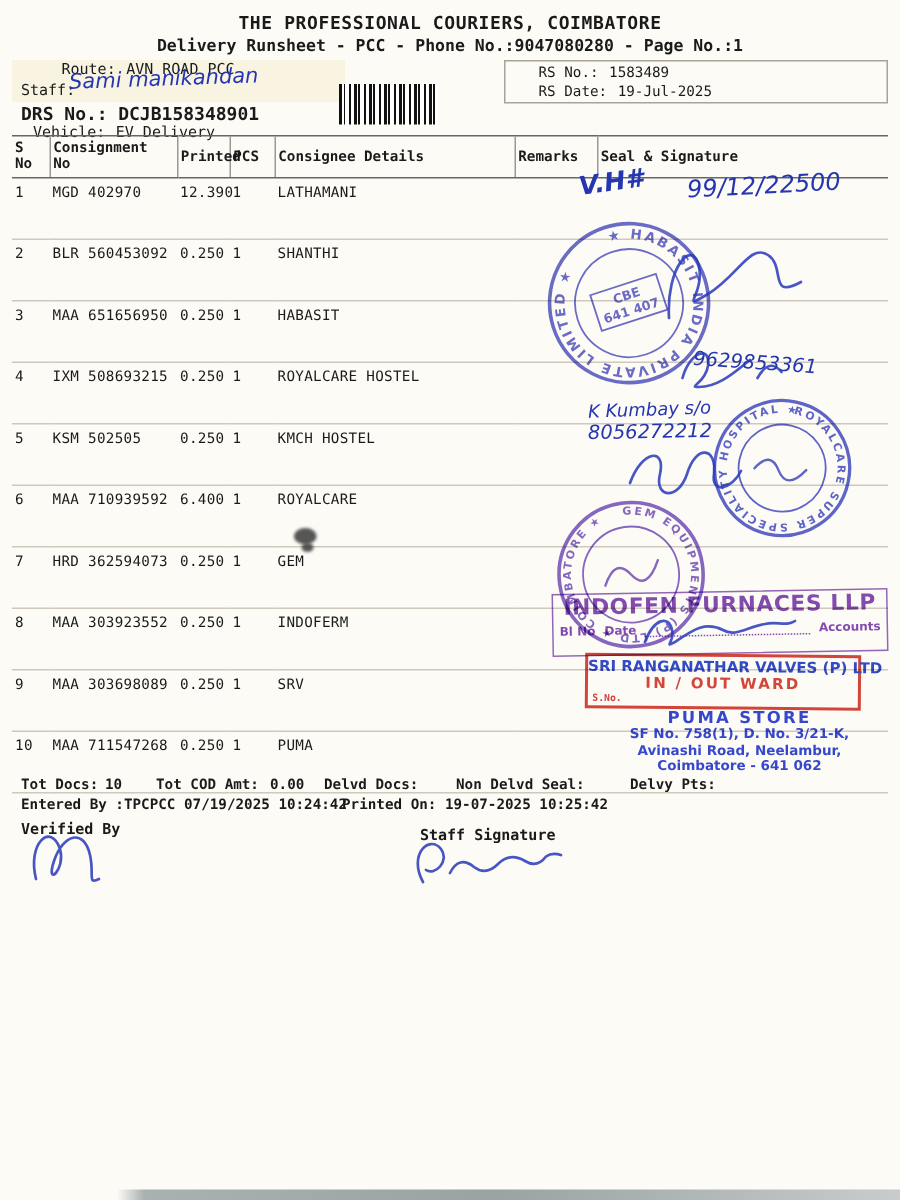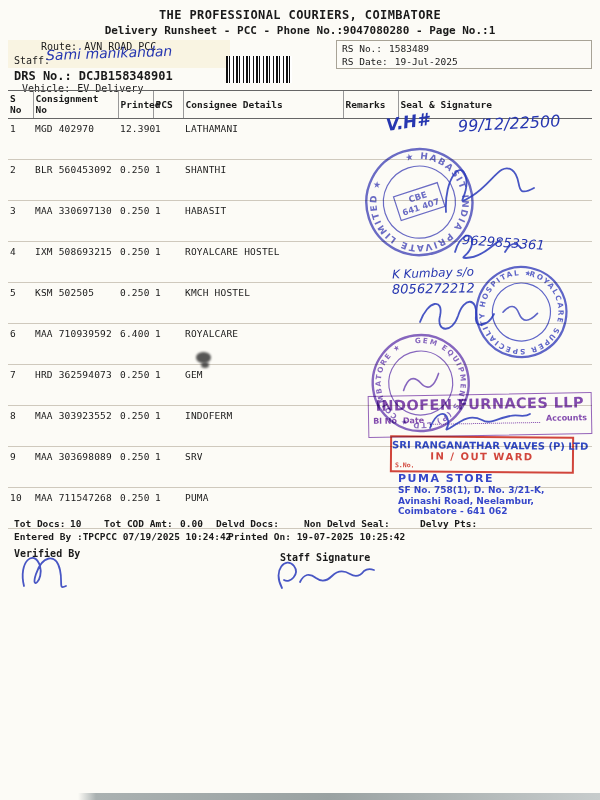--- a/index.html
+++ b/index.html
@@ -21,21 +21,21 @@
 
   .l-route { left:14px; top:41px; font-size:10px;padding-left:27px; }
   .l-staff { left:14px; top:55px; font-size:10px; }
   .l-drs   { left:14px; top:69px; font-size:12px; font-weight:bold; }
   .l-vehicle { left:22px; top:83px; font-size:10px; }
   .lbl-gap { display:inline-block; margin-right:7px; }
 
   .barcode { left:226px; top:56px; width:66px; height:27px;
     background:repeating-linear-gradient(90deg,#111 0 2px,#fff 2px 3px,#111 3px 4px,#fff 4px 7px,#111 7px 8px,#fff 8px 10px); }
 
-  .rs-box { left:336px; top:40px; width:256px; height:29px; border:1px solid #a8a396; padding:1px 5px; font-size:9.5px; line-height:13px; }
+  .rs-box { left:336px; top:40px; width:256px; height:29px; border:1px solid #a8a396; padding:1px 22px; font-size:9.5px; line-height:13px; }
 
   .runsheet-table { position:absolute; left:8px; top:90px; width:584px; border-collapse:collapse; table-layout:fixed; }
   .runsheet-table th { border-top:1px solid #666; border-bottom:1px solid #666; font-size:9.5px; text-align:left; padding:2px 2px 3px 2px; font-weight:bold; }
   .runsheet-table th + th { border-left:1px solid #999; }
   .runsheet-table td { height:41px; vertical-align:top; padding:4px 2px; border-bottom:1px solid #cfc9bd; font-size:9.5px; letter-spacing:.2px; }
 
   .f-totals { top:518px; font-size:9.5px; font-weight:bold; }
   .f-entered { top:531px; font-size:9.5px; font-weight:bold; }
   .f-verified { left:14px; top:548px; font-size:10px; font-weight:bold; }
   .f-staffsig { left:280px; top:552px; font-size:10px; font-weight:bold; }
@@ -68,21 +68,21 @@
   .indofen-title { text-align:center; font-size:14.5px; font-weight:bold; color:#7a3cae; letter-spacing:.4px; font-family:"DejaVu Sans", sans-serif; }
   .indofen-row { display:flex; align-items:flex-end; gap:6px; font-size:8px; color:#7a3cae; font-weight:bold; margin-top:3px; font-family:"DejaVu Sans", sans-serif; }
   .indofen-line { flex:1; border-bottom:1px dotted #7a3cae; height:8px; }
 
   .stamp-srv { left:390px; top:436px; width:184px; height:37px; border:2px solid #d23c32; opacity:.95;
     mix-blend-mode:multiply; transform:rotate(.5deg); text-align:center; padding-top:2px; }
   .srv-line1 { font-size:10px; font-weight:bold; color:#2741c8; font-family:"DejaVu Sans", sans-serif; }
   .srv-line2 { font-size:10px; font-weight:bold; color:#d23c32; letter-spacing:1.5px; font-family:"DejaVu Sans", sans-serif; }
   .srv-sno { position:absolute; left:3px; bottom:1px; font-size:6.5px; color:#d23c32; font-weight:bold; }
 
-  .puma-block { left:398px; top:472px; width:190px; text-align:left; color:#2b3ed0; font-weight:bold;
+  .puma-block { left:398px; top:472px; width:190px; text-align:center; color:#2b3ed0; font-weight:bold;
     mix-blend-mode:multiply; opacity:.95; font-family:"DejaVu Sans", sans-serif; }
   .puma-l1 { font-size:11px; letter-spacing:1.5px; }
   .puma-l2, .puma-l3, .puma-l4 { font-size:9px; line-height:10.5px; }
 
   .sig-layer { position:absolute; left:0; top:0; width:600px; height:800px; pointer-events:none; }
   .sig { fill:none; stroke:#2838bb; stroke-width:1.8; stroke-linecap:round; stroke-linejoin:round; opacity:.85; }
 
   .blot { position:absolute; background:#3a3a3a; border-radius:50%; filter:blur(1px); opacity:.85; }
   .blot1 { left:196px; top:352px; width:15px; height:11px; }
   .blot2 { left:201px; top:362px; width:8px; height:6px; }
@@ -156,21 +156,21 @@
         <td>2</td>
         <td>BLR 560453092</td>
         <td>0.250</td>
         <td>1</td>
         <td>SHANTHI</td>
         <td></td>
         <td></td>
       </tr>
       <tr>
         <td>3</td>
-        <td>MAA 330697130</td>
+        <td>MAA 651656950</td>
         <td>0.250</td>
         <td>1</td>
         <td>HABASIT</td>
         <td></td>
         <td></td>
       </tr>
       <tr>
         <td>4</td>
         <td>IXM 508693215</td>
         <td>0.250</td>

